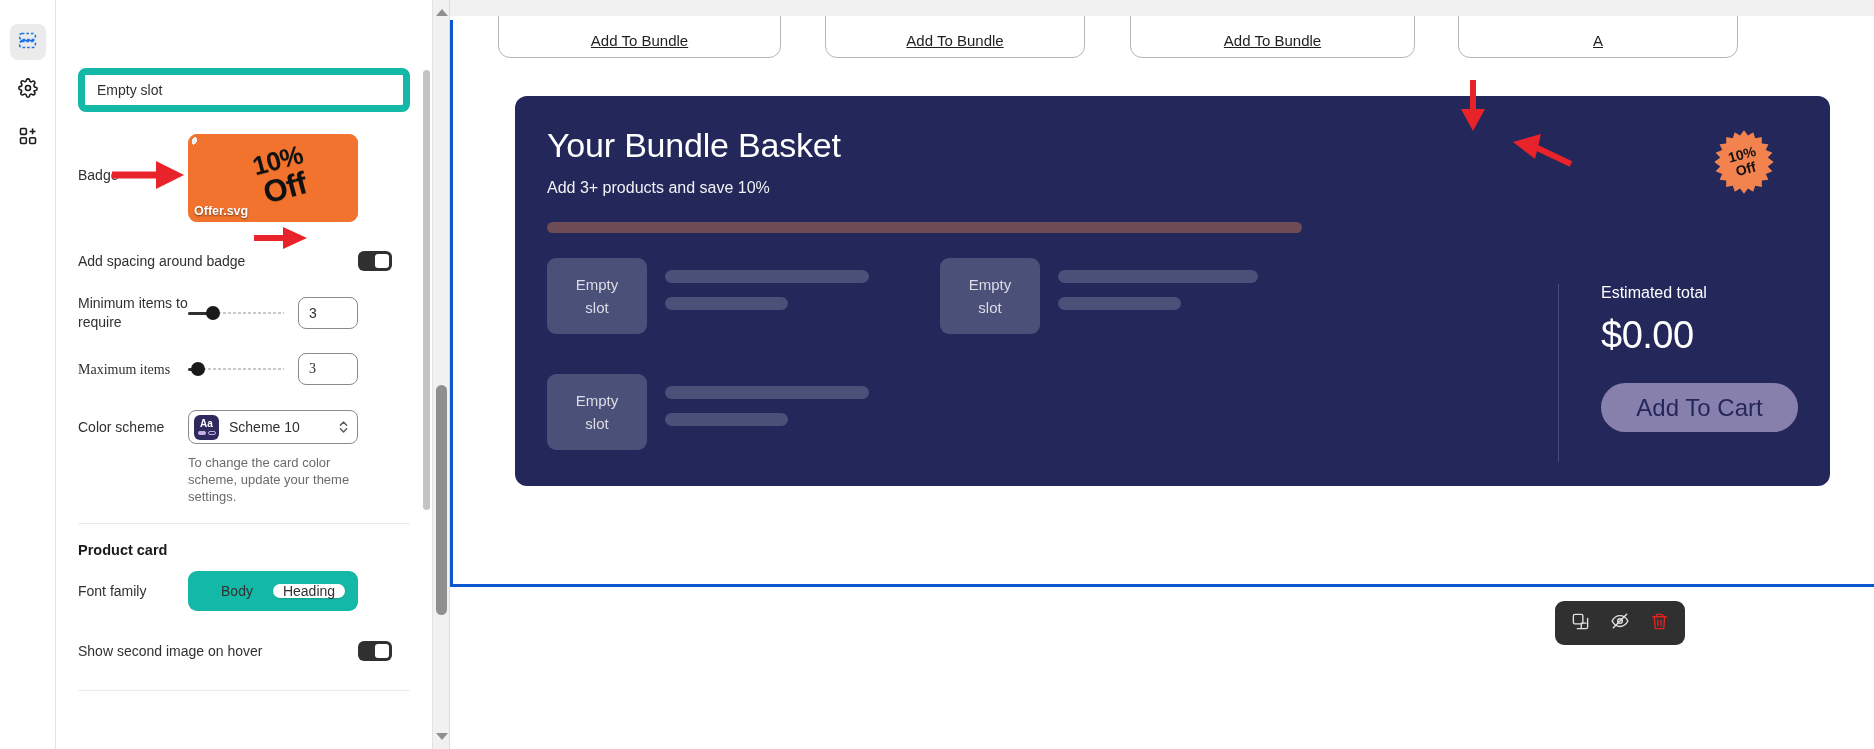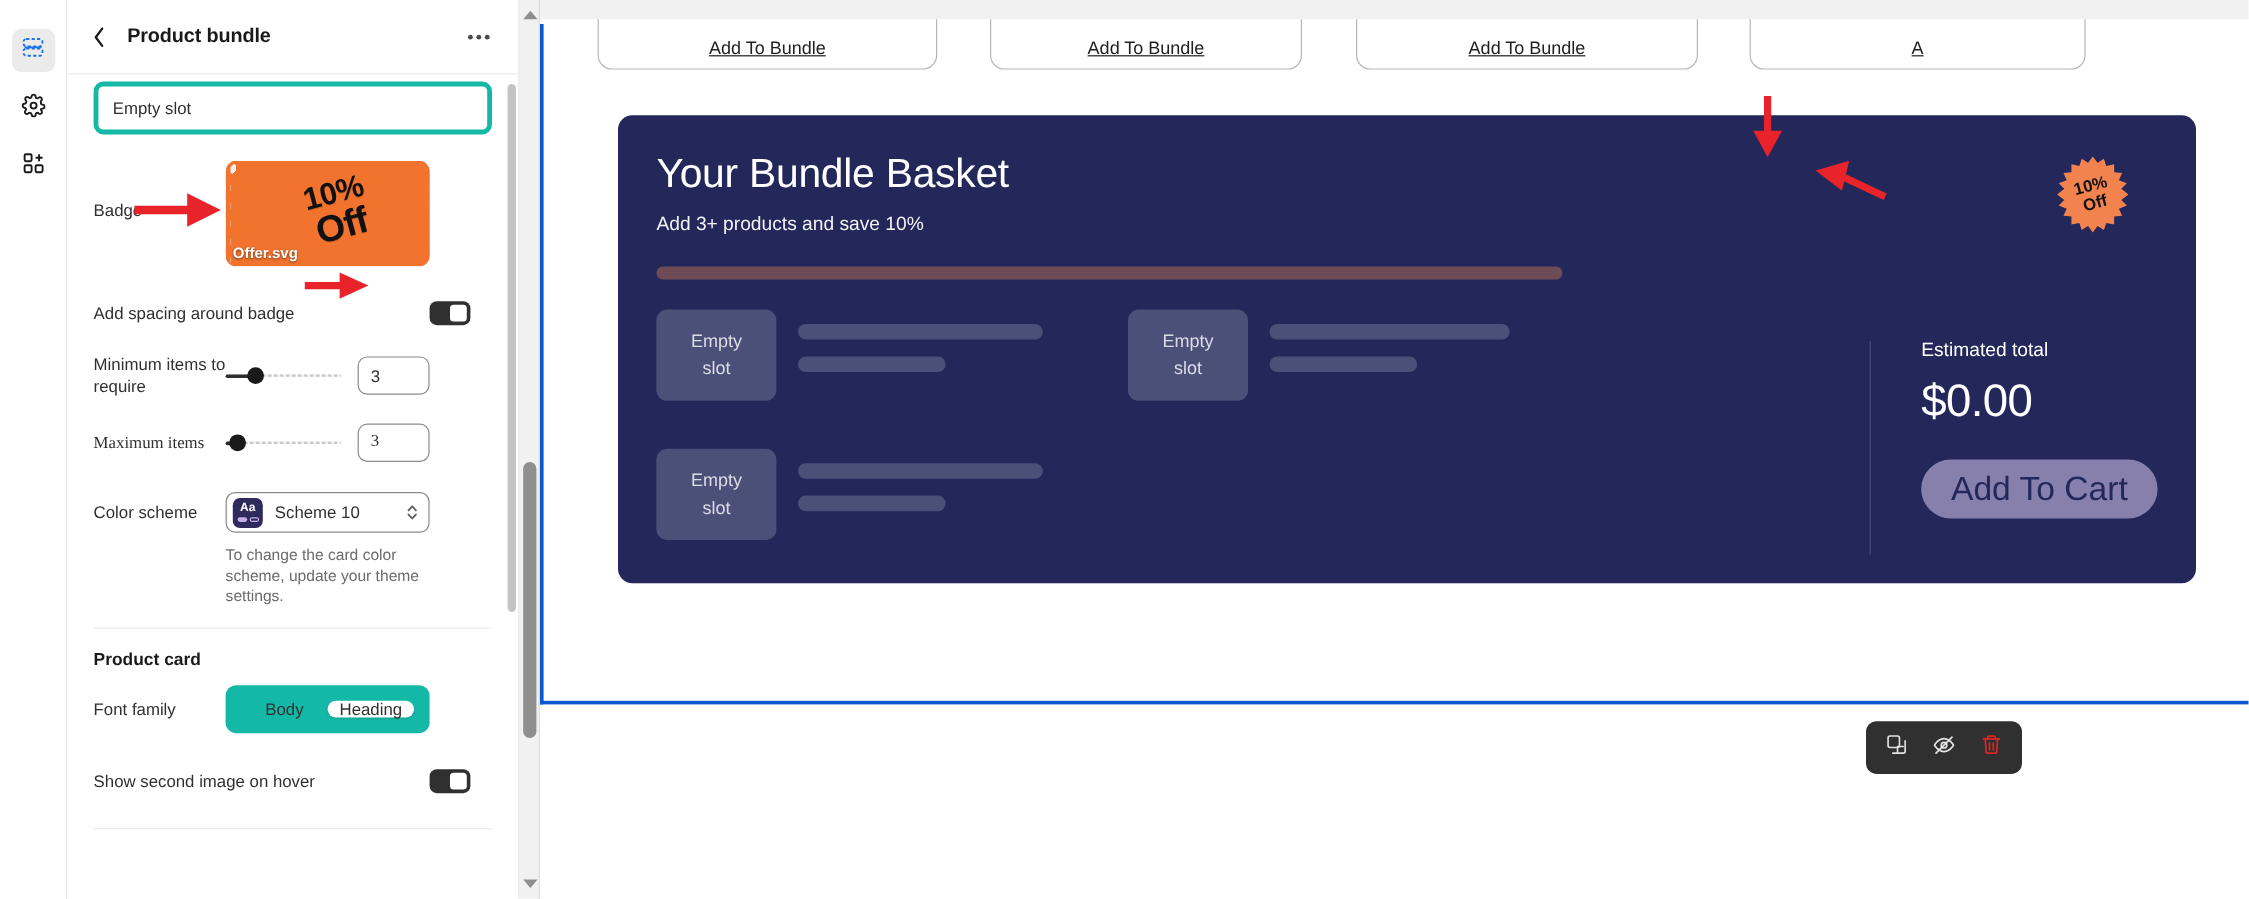--- a/index.html
+++ b/index.html
@@ -45,21 +45,21 @@
   .kebab i { width: 4px; height: 4px; border-radius: 50%; background: #4a4a4a; display:block; }
 
   .panel-body {
     position: absolute; top: 62px; left: 0; right: 0; bottom: 0;
     padding: 0 22px;
   }
 
   
   .slot-field {
     margin-top: 6px;
-    height: 44px; border: 4px solid #14b8a6; border-radius: 8px;
+    height: 44px; border: 7px solid #14b8a6; border-radius: 8px;
     display: flex; align-items: center; padding: 0 12px;
     font-size: 14px; color: #303030; background:#fff;
   }
 
   .row {
     display: flex; align-items: center; min-height: 42px; margin-top: 14px;
   }
   .row-label {
     width: 110px; flex: 0 0 110px; font-size: 14px; color: #303030; line-height: 19px;
   }
@@ -244,21 +244,21 @@
   .skel i.b { width: 123px; margin-top: 14px; }
 
   .totals {
     position:absolute; right: 32px; top: 188px; width: 240px;
     border-left: 1px solid #4a4e76; padding-left: 42px; height: 178px;
   }
   .totals-label { font-size: 16px; color:#ffffff; }
   .totals-amount { font-size: 38px; color:#ffffff; margin-top: 12px; letter-spacing: -0.5px; }
   .atc {
     margin-top: 26px; width: 197px; height: 49px; border-radius: 26px;
-    background: #8780ad; color:#23275a; font-size: 28px;
+    background: #8780ad; color:#23275a; font-size: 24px;
     display:flex; align-items:center; justify-content:center; cursor:pointer;
     border: none; font-family: inherit;
   }
 
   
   .burst {
     position:absolute; right: 53px; top: 33px; width: 66px; height: 66px;
   }
   .burst-txt {
     position:absolute; inset:0; display:flex; flex-direction:column;
@@ -305,33 +305,20 @@
         <rect x="3" y="14" width="7" height="7" rx="1.4"></rect>
         <rect x="14" y="14" width="7" height="7" rx="1.4"></rect>
         <path d="M17.5 3v7M14 6.5h7"></path>
       </svg>
     </span>
   </div>
 </div>
 
 <div class="panel">
 
-  <div class="panel-header">
-    <div class="back-chevron">
-      <svg width="11" height="18" viewBox="0 0 12 20" fill="none" stroke="#1a1a1a" stroke-width="2.1" stroke-linecap="round" stroke-linejoin="round">
-        <path d="M9 2L3 10l6 8"></path>
-      </svg>
-    </div>
-    <div class="panel-title">Product bundle</div>
-    <div class="kebab">
-        <i></i>
-        <i></i>
-        <i></i>
-      </div>
-  </div>
 
   <div class="panel-body">
 
     <div class="slot-field">Empty slot</div>
 
     <div class="row" style="align-items:flex-start; margin-top:22px;">
       <div class="row-label" style="padding-top:32px;">Badge</div>
       <div class="row-ctl">
         <div class="badge-thumb">
           <div class="badge-art"></div>

